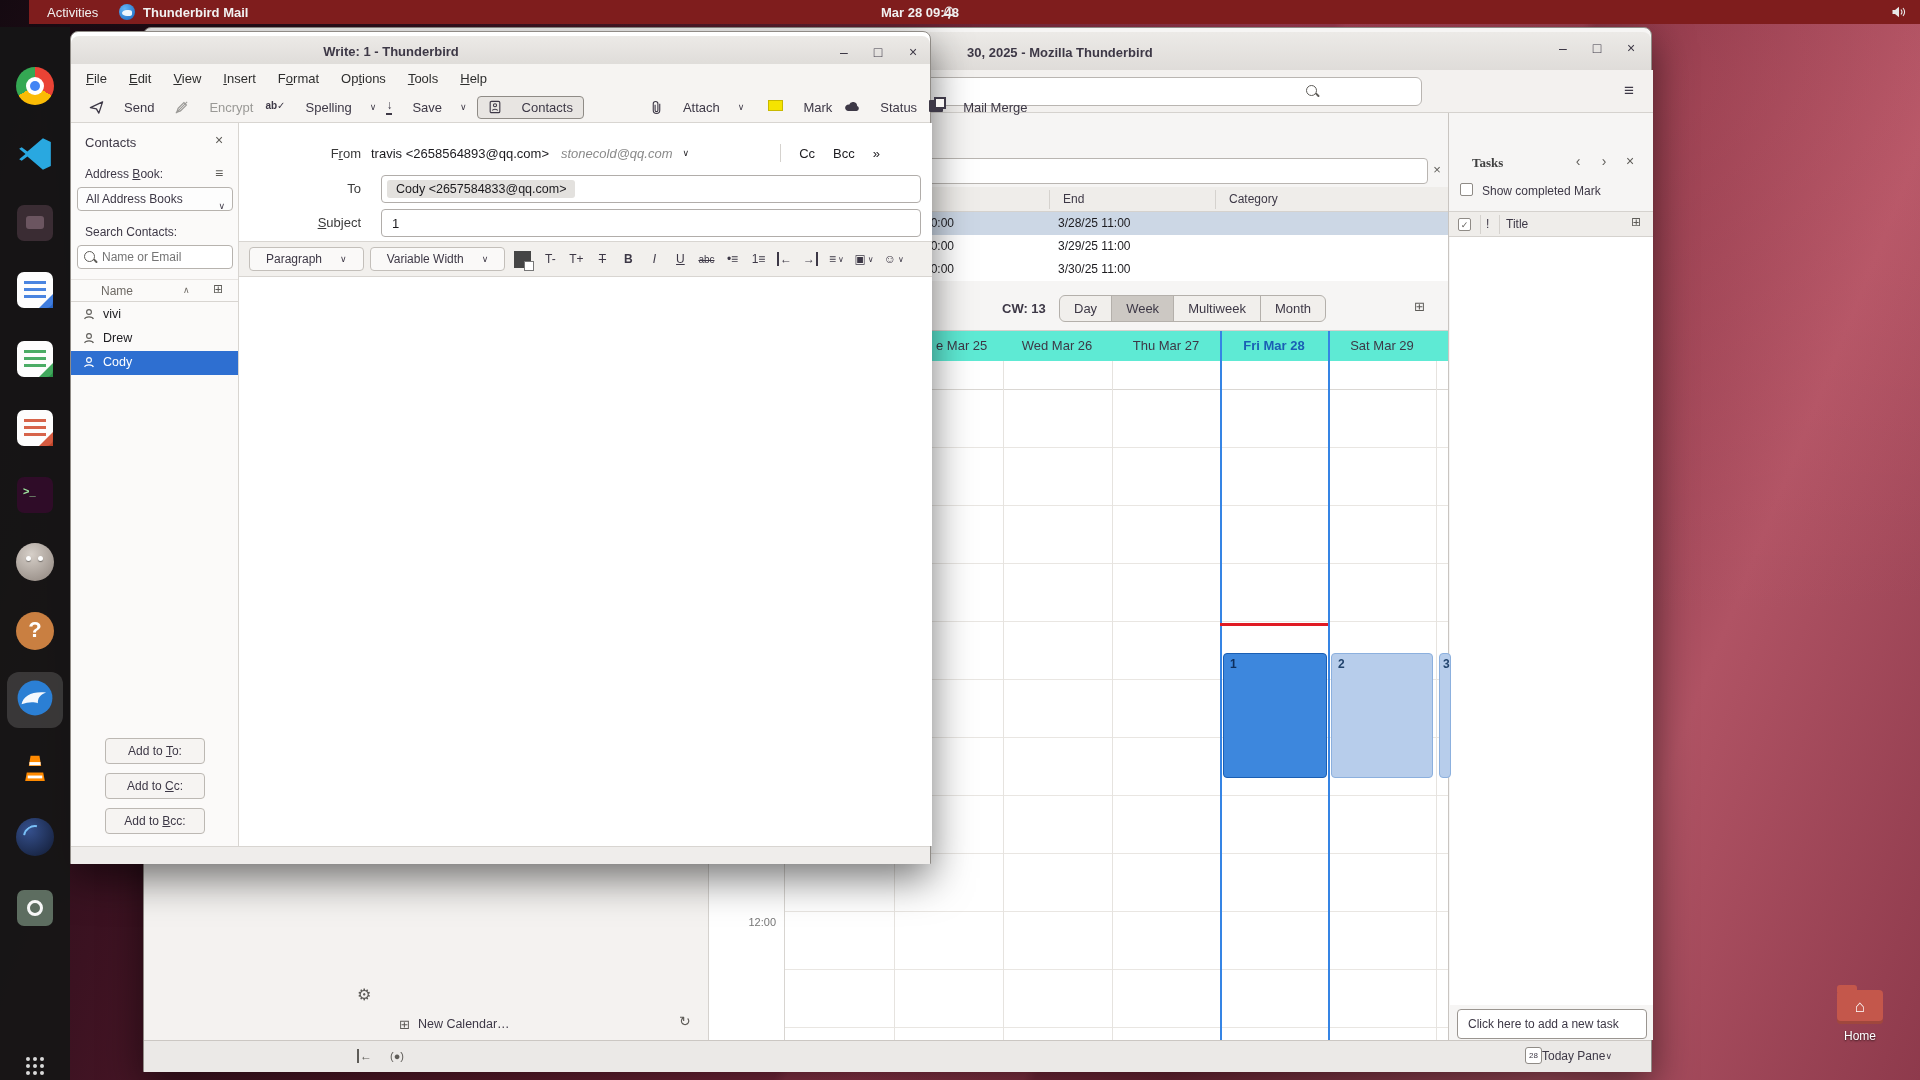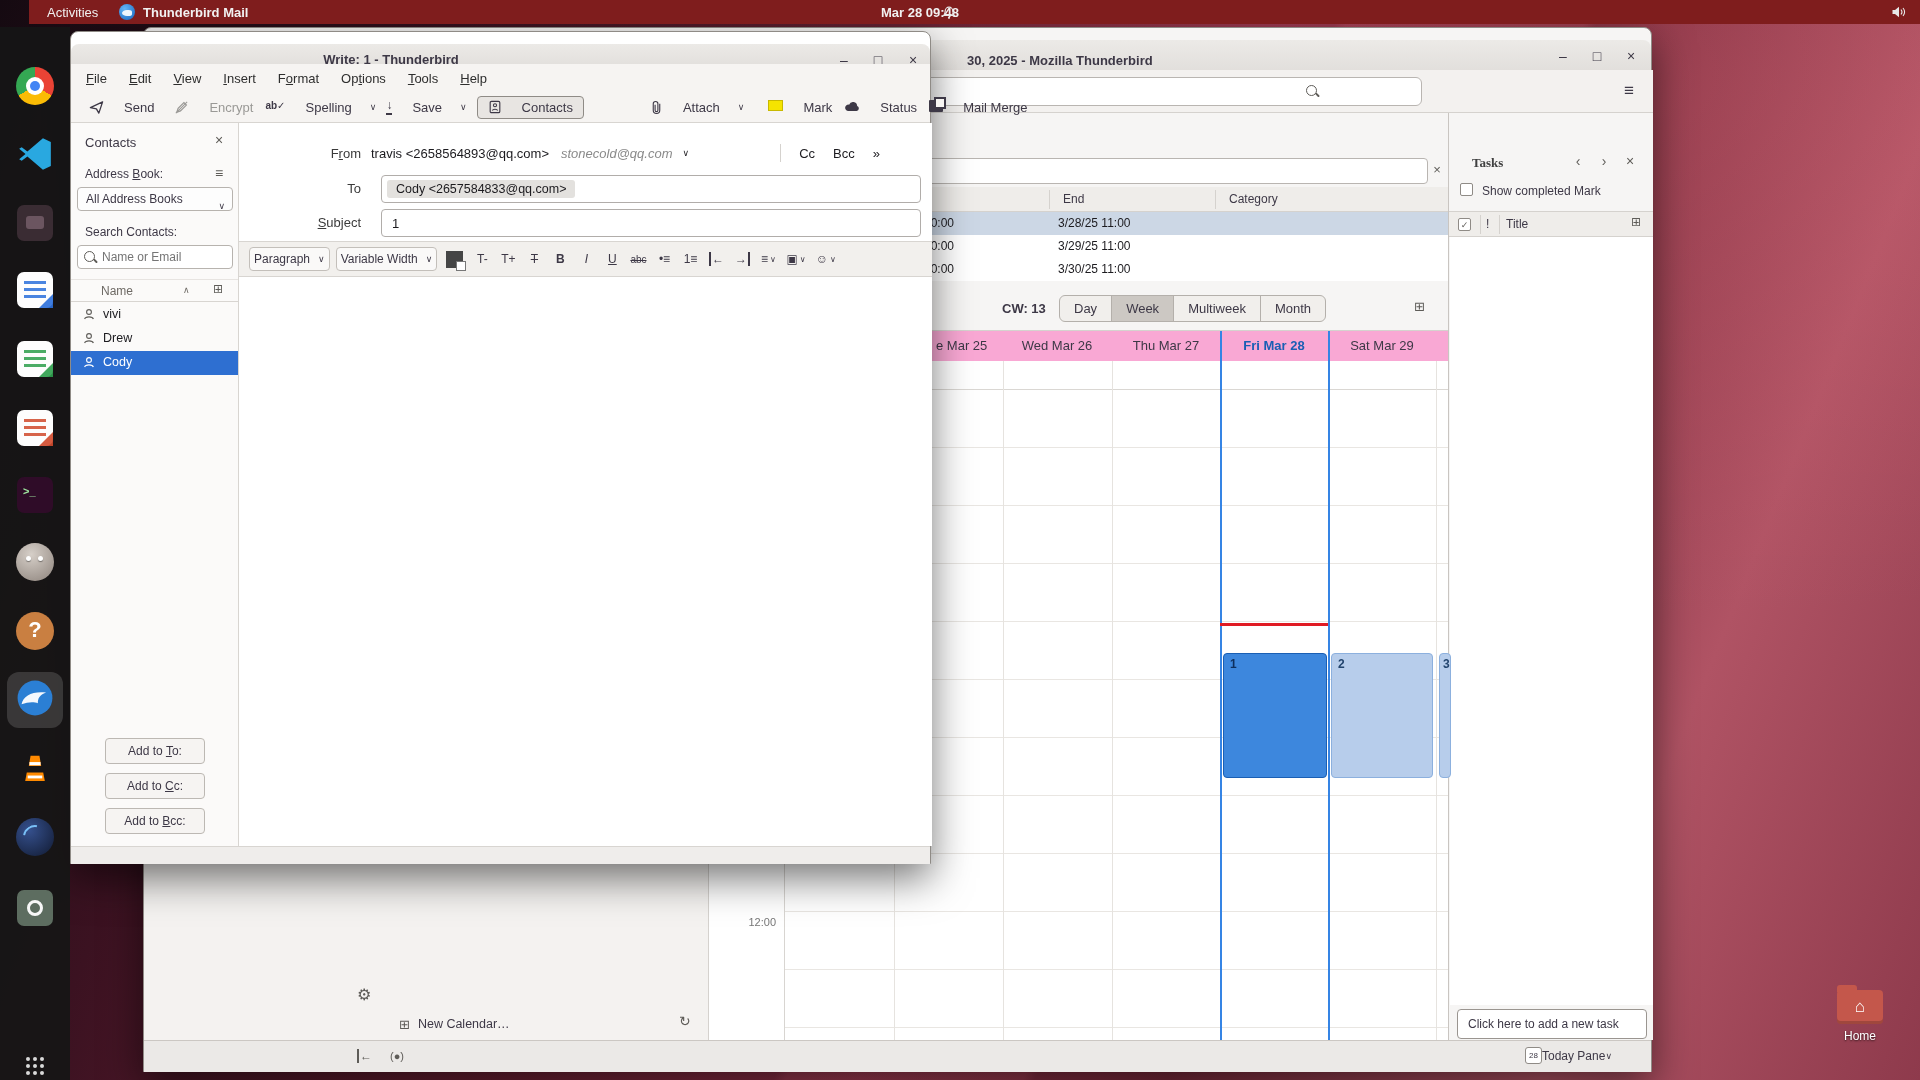--- a/index.html
+++ b/index.html
@@ -58,21 +58,21 @@
   
   .home { position:absolute; left:1833px; top:990px; width:54px; text-align:center; z-index:4; }
   .folder { position:relative; margin:0 auto; width:46px; height:34px; background:#c4574b; border-radius:4px; box-shadow:inset 0 -3px rgba(0,0,0,.18);}
   .folder::before { content:""; position:absolute; left:0; top:-5px; width:20px; height:7px; background:#c4574b; border-radius:3px 3px 0 0;}
   .folder span { position:absolute; inset:0; color:#fff; font-size:17px; line-height:34px;}
   .home .lbl { margin-top:5px; color:#fff; font-size:12px; text-shadow:0 1px 2px rgba(0,0,0,.7);}
 
   
   .win { position:absolute; background:#fff; border:1px solid #8f8b86; border-radius:8px 8px 0 0;
     box-shadow:0 14px 40px rgba(0,0,0,.55); }
-  .titlebar { position:absolute; left:0; top:12px; right:0; height:32px;
+  .titlebar { position:absolute; left:0; top:4px; right:0; height:32px;
     background:linear-gradient(#eceae7,#dedbd8); border-bottom:1px solid #c6c2bd; border-radius:8px 8px 0 0;
     color:#3d3846; font-weight:700; font-size:13px; }
   .winbtn { position:absolute; top:5px; width:24px; height:22px; text-align:center; line-height:22px;
     font-weight:400; font-size:14px; color:#3d3846; }
 
   
   .cal { left:143px; top:27px; width:1509px; height:1045px; z-index:10; background:#f6f5f4;}
   .cal .titlebar{height:42px;}
   .cal-title { position:absolute; left:823px; top:13px; font-size:13px; font-weight:700; color:#3d3846; white-space:nowrap;}
   .cal-toolbar { position:absolute; left:0; top:42px; width:1509px; height:43px; background:#f3f1ef; border-bottom:1px solid #d5d2ce;}
@@ -102,21 +102,21 @@
 
   .viewbar { position:absolute; left:565px; top:260px; width:744px; height:43px; background:#f6f5f4; border-bottom:1px solid #d5d2ce; font-size:13px; color:#3d3846;}
   .viewbar .frag { position:absolute; left:207px; top:13px;margin-top:24px;}
   .viewbar .cw { position:absolute; left:293px; top:13px; font-weight:700;}
   .seg { position:absolute; left:350px; top:7px; display:flex; border:1px solid #b4b0ab; border-radius:6px; overflow:hidden; background:#f1efec;}
   .seg div { padding:5px 14px; font-size:13px; color:#3d3846; border-right:1px solid #b4b0ab;}
   .seg div:last-child { border-right:none;}
   .seg div.active { background:#ccc8c3;}
   .viewbar .h-grid { position:absolute; left:705px; top:11px; color:#5e5c58;}
 
-  .dayhead { position:absolute; left:565px; top:303px; width:739px; height:30px; font-size:13px; color:#3d3846; background:#f9a8d4;}
+  .dayhead { position:absolute; left:565px; top:303px; width:739px; height:30px; font-size:13px; color:#3d3846; background:#5eead4;}
   .dh { position:absolute; top:7px; transform:translateX(-50%); white-space:nowrap;}
   .dh.clip { transform:none; }
   .dh.today { color:#1a5fb4; font-weight:700;}
   .allday { position:absolute; left:565px; top:333px; width:739px; height:29px; background:#fff; border-bottom:1px solid #dad7d3;}
   .gutter { position:absolute; left:565px; top:333px; width:76px; height:679px; background:#fff; border-right:1px solid #d8d5d1;}
   .timelbl { position:absolute; right:8px; top:555px; font-size:11px; color:#777;}
   .grid { position:absolute; left:641px; top:362px; width:663px; height:650px; background:#fff;
     background-image:repeating-linear-gradient(to bottom, rgba(0,0,0,0) 0 57px, #e9e6e2 57px 58px);}
   .vline { position:absolute; top:333px; width:1px; height:679px; background:#e6e3df;}
   .vline.blue { width:2px; background:#3584e4; top:303px; height:709px;}
@@ -194,21 +194,21 @@
   .fromrow .vsep{ width:1px; height:18px; background:#d5d2ce;}
   .inbox { position:absolute; height:28px; background:#fff; border:1px solid #b1adaa; border-radius:4px; display:flex; align-items:center;}
   .torow { top:52px; height:26px;}
   .tobox { left:142px; top:52px; width:540px;}
   .pill { margin-left:5px; background:#e3e1de; border-radius:3px; padding:2px 9px; font-size:12.5px; color:#1c1b1f; white-space:nowrap;}
   .subjrow { top:86px; height:26px;}
   .subjbox { left:142px; top:86px; width:540px; padding-left:10px; font-size:13px;}
 
   .fmtbar { position:absolute; left:168px; top:209px; width:693px; height:36px; background:#f2f0ed; border-top:1px solid #d8d5d1; border-bottom:1px solid #d8d5d1;
     display:flex; align-items:center; gap:6px; padding-left:10px; font-size:12px; color:#3d3846;}
-  .dd { height:24px; border:1px solid #c3bfba; background:#faf9f8; border-radius:4px; display:flex; align-items:center; gap:8px; padding:0 4px; white-space:nowrap;}
+  .dd { height:24px; border:1px solid #c3bfba; background:#faf9f8; border-radius:4px; display:flex; align-items:center; gap:18px; padding:0 16px; white-space:nowrap;}
   .dd .chev { font-size:9px;}
   .swatch { width:17px; height:17px; background:#454545; position:relative; margin:0 3px;}
   .swatch::after { content:""; position:absolute; right:-3px; bottom:-3px; width:8px; height:8px; background:#fff; border:1px solid #777;}
   .fbtn { min-width:20px; height:22px; display:flex; align-items:center; justify-content:center; padding:0 2px; font-size:12px;}
   .fbtn.bold{font-weight:700;} .fbtn.it{font-style:italic;} .fbtn.un{text-decoration:underline;}
   .fbtn.strike{text-decoration:line-through;}
   .fbtn .chev{font-size:8px; margin-left:2px;}
   .barl { border-left:2px solid #3d3846; padding-left:1px;}
   .barr { border-right:2px solid #3d3846; padding-right:1px;}
 

